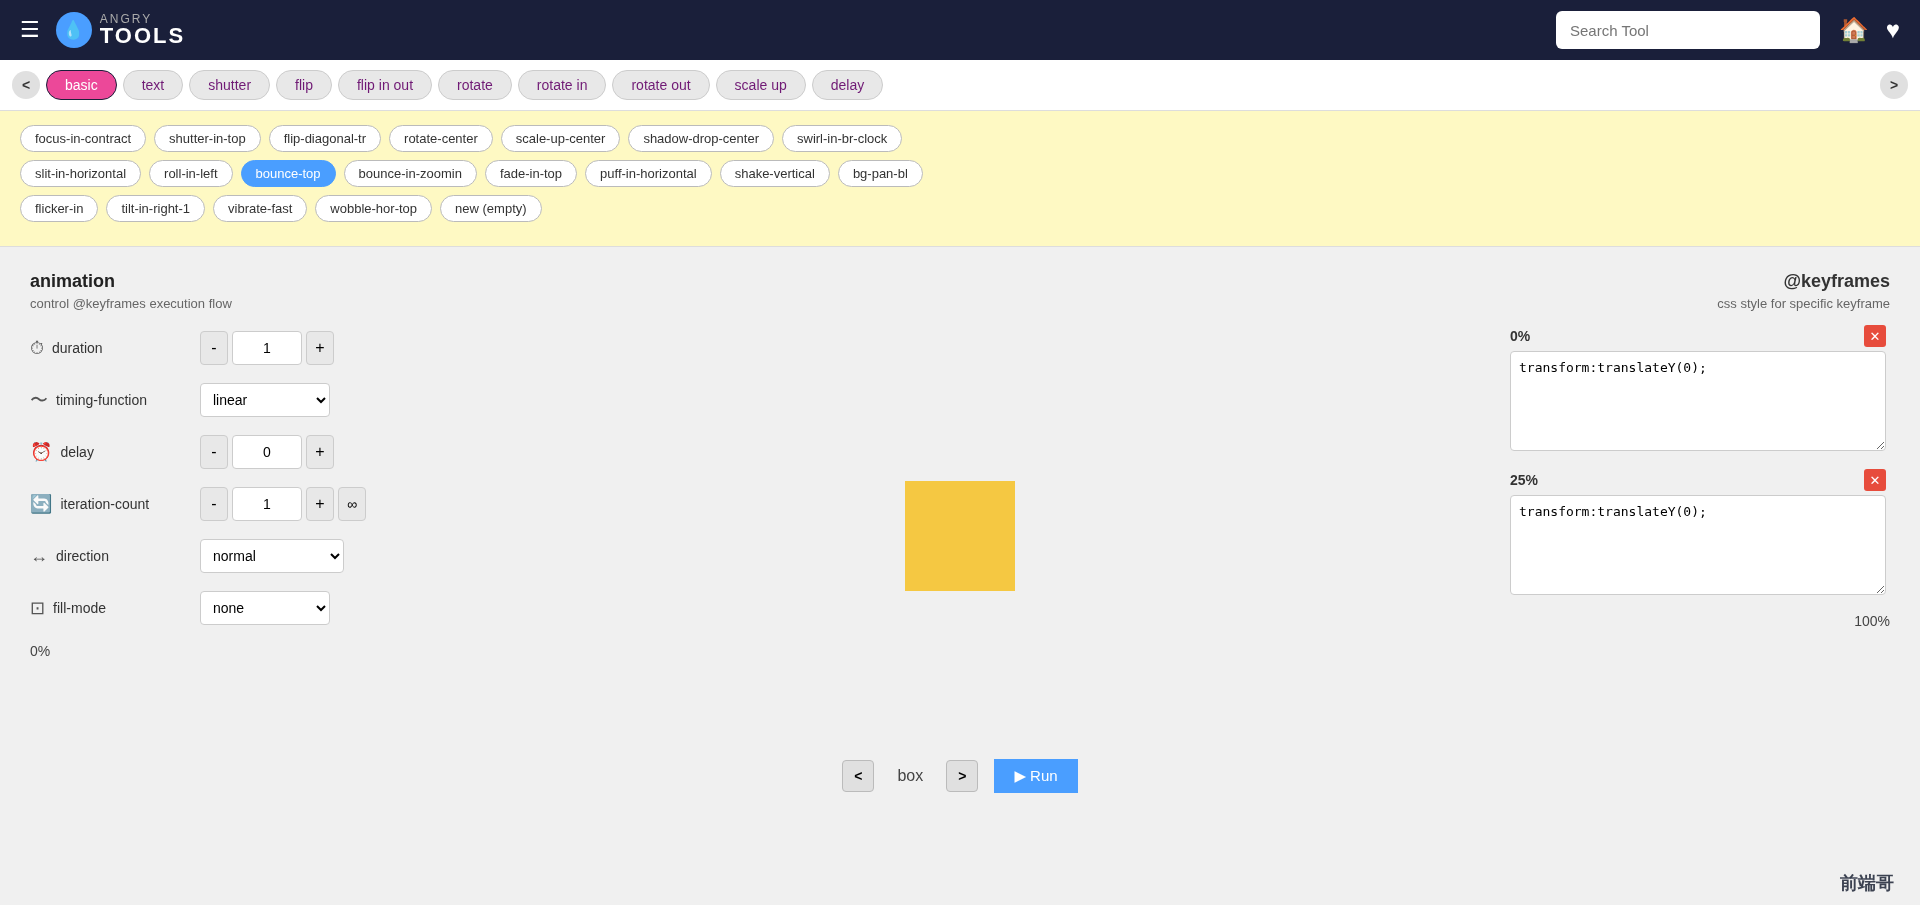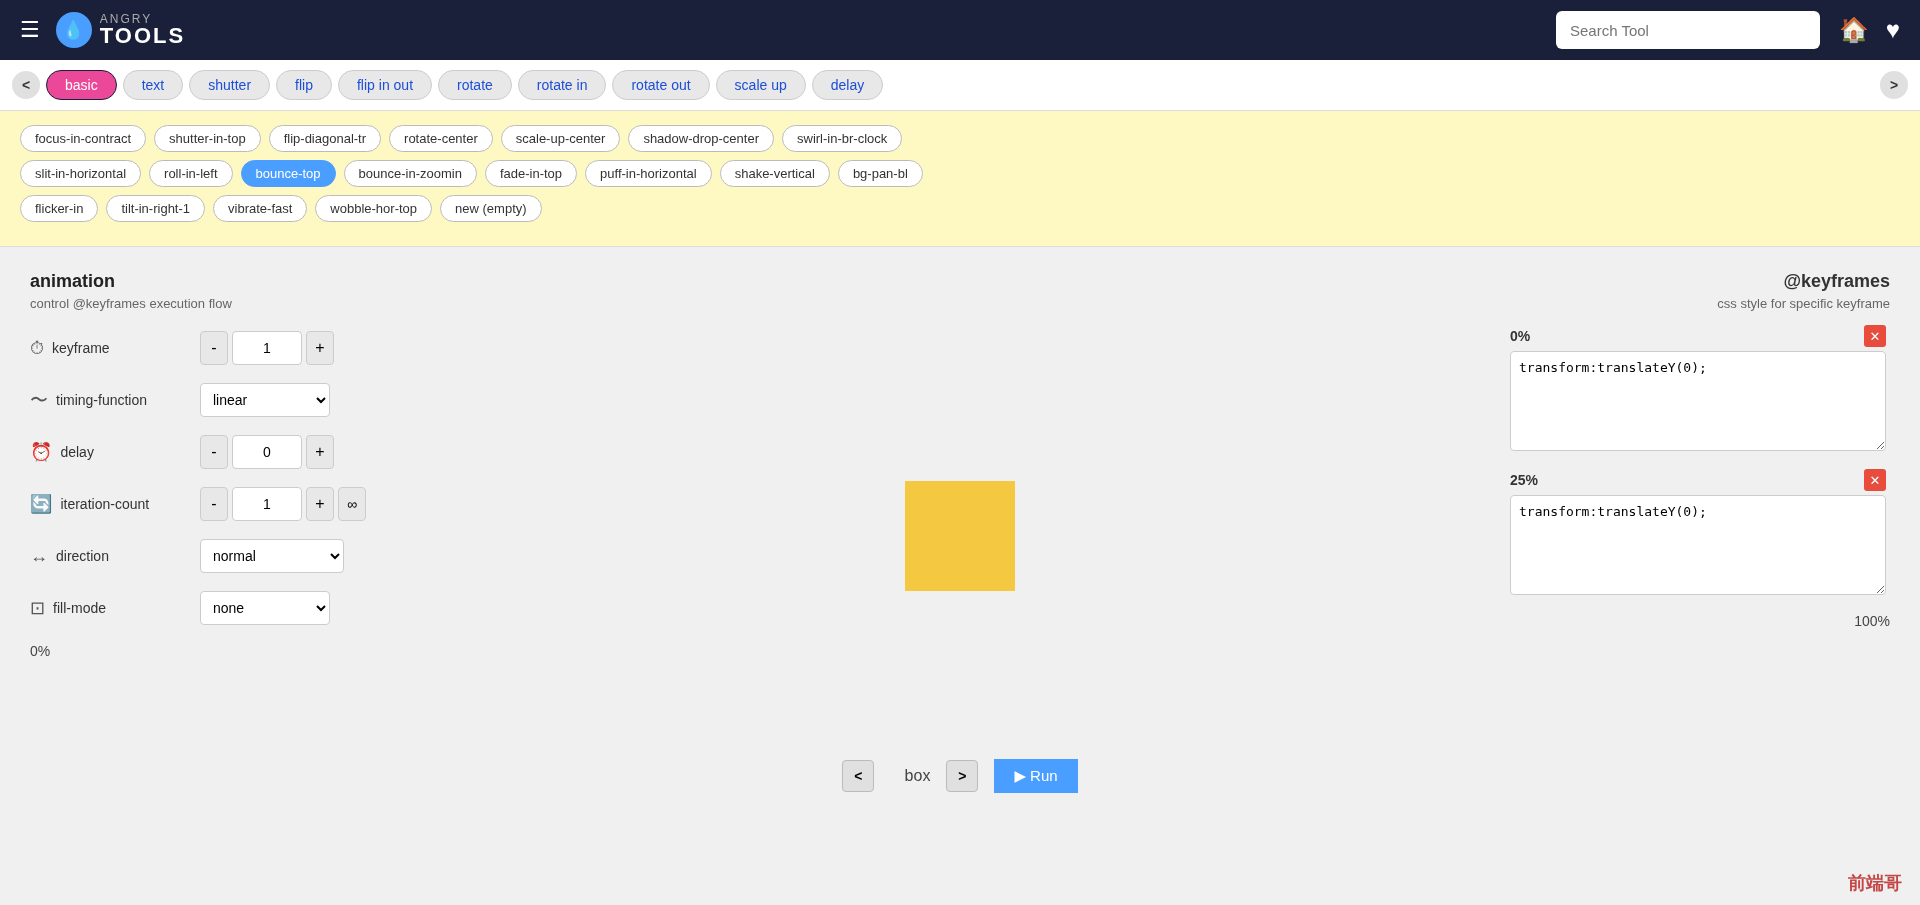--- a/index.html
+++ b/index.html
@@ -105,21 +105,21 @@
       align-items: center;
       justify-content: center;
     }
     .tab-btn {
       background: #e8e8e8;
       border: 1.5px solid #ccc;
       border-radius: 20px;
       padding: 6px 18px;
       cursor: pointer;
       font-size: 14px;
-      color: #1d4ed8;
+      color: #701a75;
       white-space: nowrap;
     }
     .tab-btn.active {
       background: #ec4899;
       color: white;
       border-color: #1a1f3a;
     }
 
     
     .tags-area {
@@ -278,21 +278,21 @@
       font-size: 14px;
       font-weight: bold;
       display: flex;
       align-items: center;
       justify-content: center;
     }
     .preview-label {
       font-size: 16px;
       color: #444;
       min-width: 40px;
-      text-align: right;
+      text-align: center;
     }
     .run-btn {
       background: #4a9eff;
       color: white;
       border: none;
       border-radius: 0;
       padding: 8px 20px;
       font-size: 15px;
       cursor: pointer;
       display: flex;
@@ -379,22 +379,22 @@
     .bottom-percent-right {
       text-align: right;
       font-size: 14px;
       color: #444;
     }
 
     
     .watermark {
       position: fixed;
       bottom: 10px;
-      right: 18px;
-      color: #b91c1c;
+      right: 26px;
+      color: #0f172a;
       font-size: 18px;
       font-weight: bold;
       opacity: 0.8;
       pointer-events: none;
     }
   </style>
 </head>
 <body>
 
 <header class="header">
@@ -465,21 +465,21 @@
 
 <div class="main-content">
 
   <div class="controls-panel">
     <div class="section-title">animation</div>
     <div class="section-subtitle">control @keyframes execution flow</div>
 
     <div class="control-row">
       <div class="control-label">
         <span class="control-label-icon">⏱</span>
-        <span>keyframe</span>
+        <span>duration</span>
       </div>
       <div class="control-input-group">
         <button class="control-minus">-</button>
         <input class="control-input" type="text" value="1" style="">
         <button class="control-plus">+</button>
       </div>
     </div>
 
     <div class="control-row">
       <div class="control-label">

